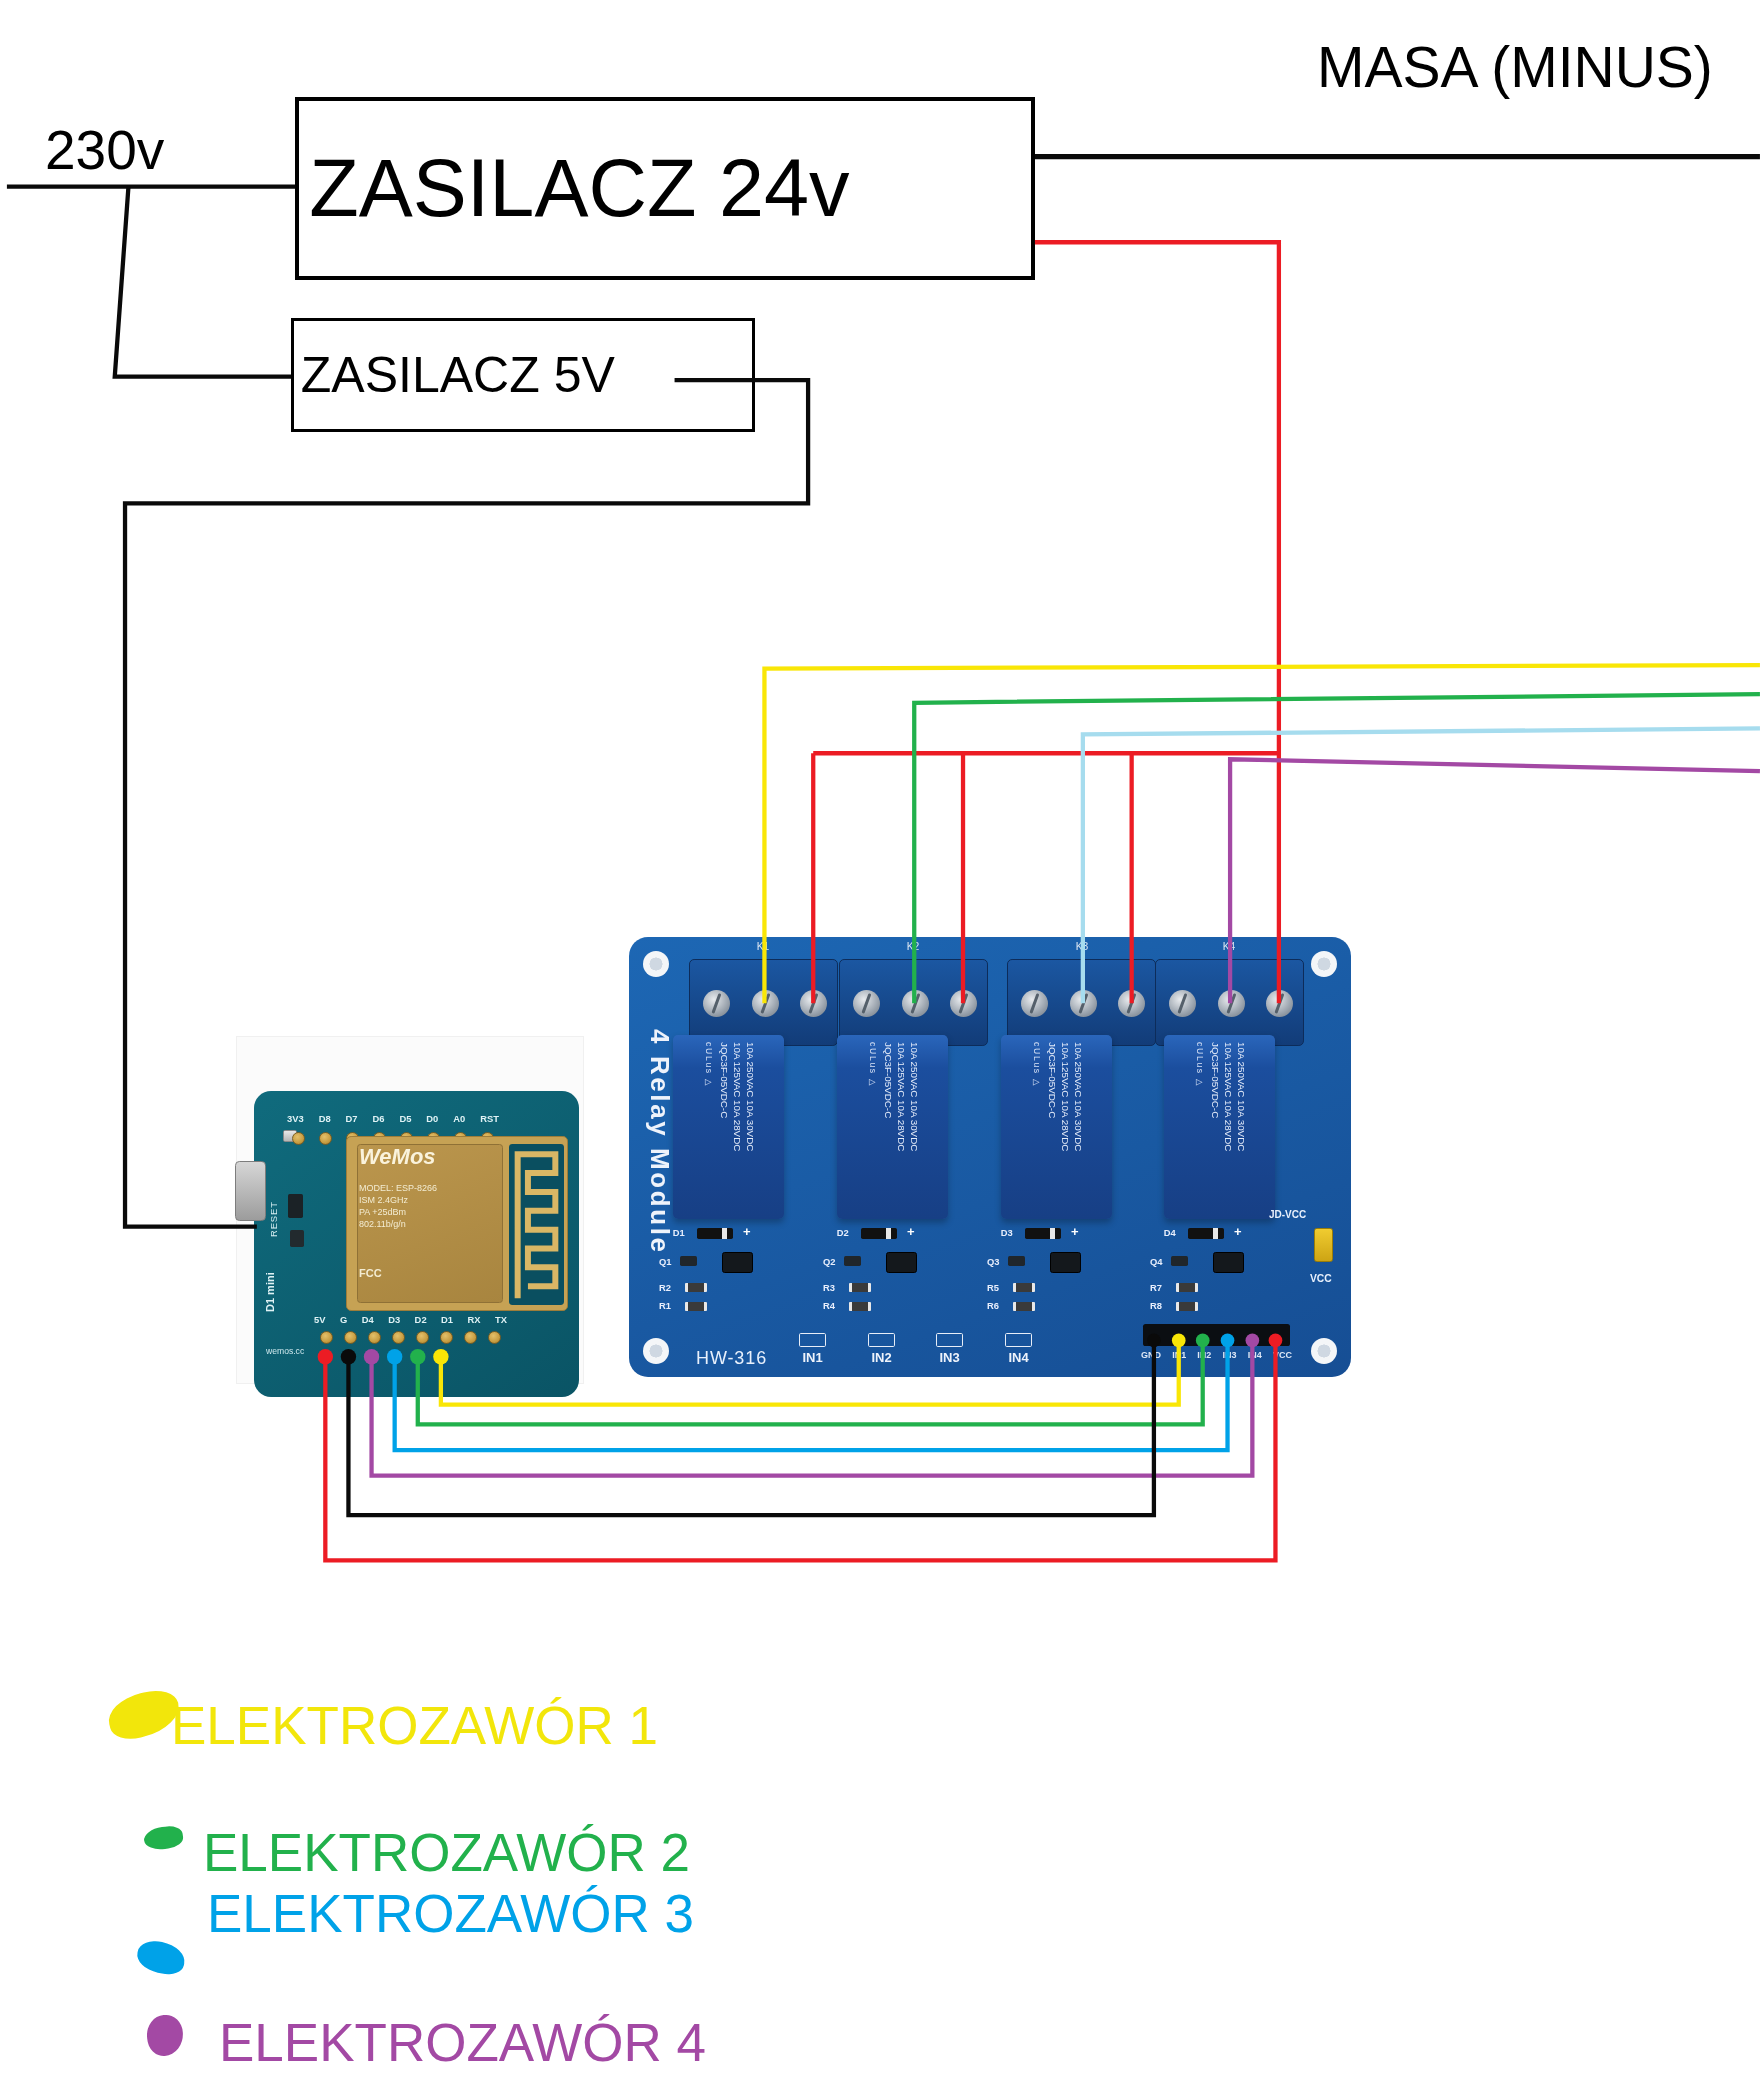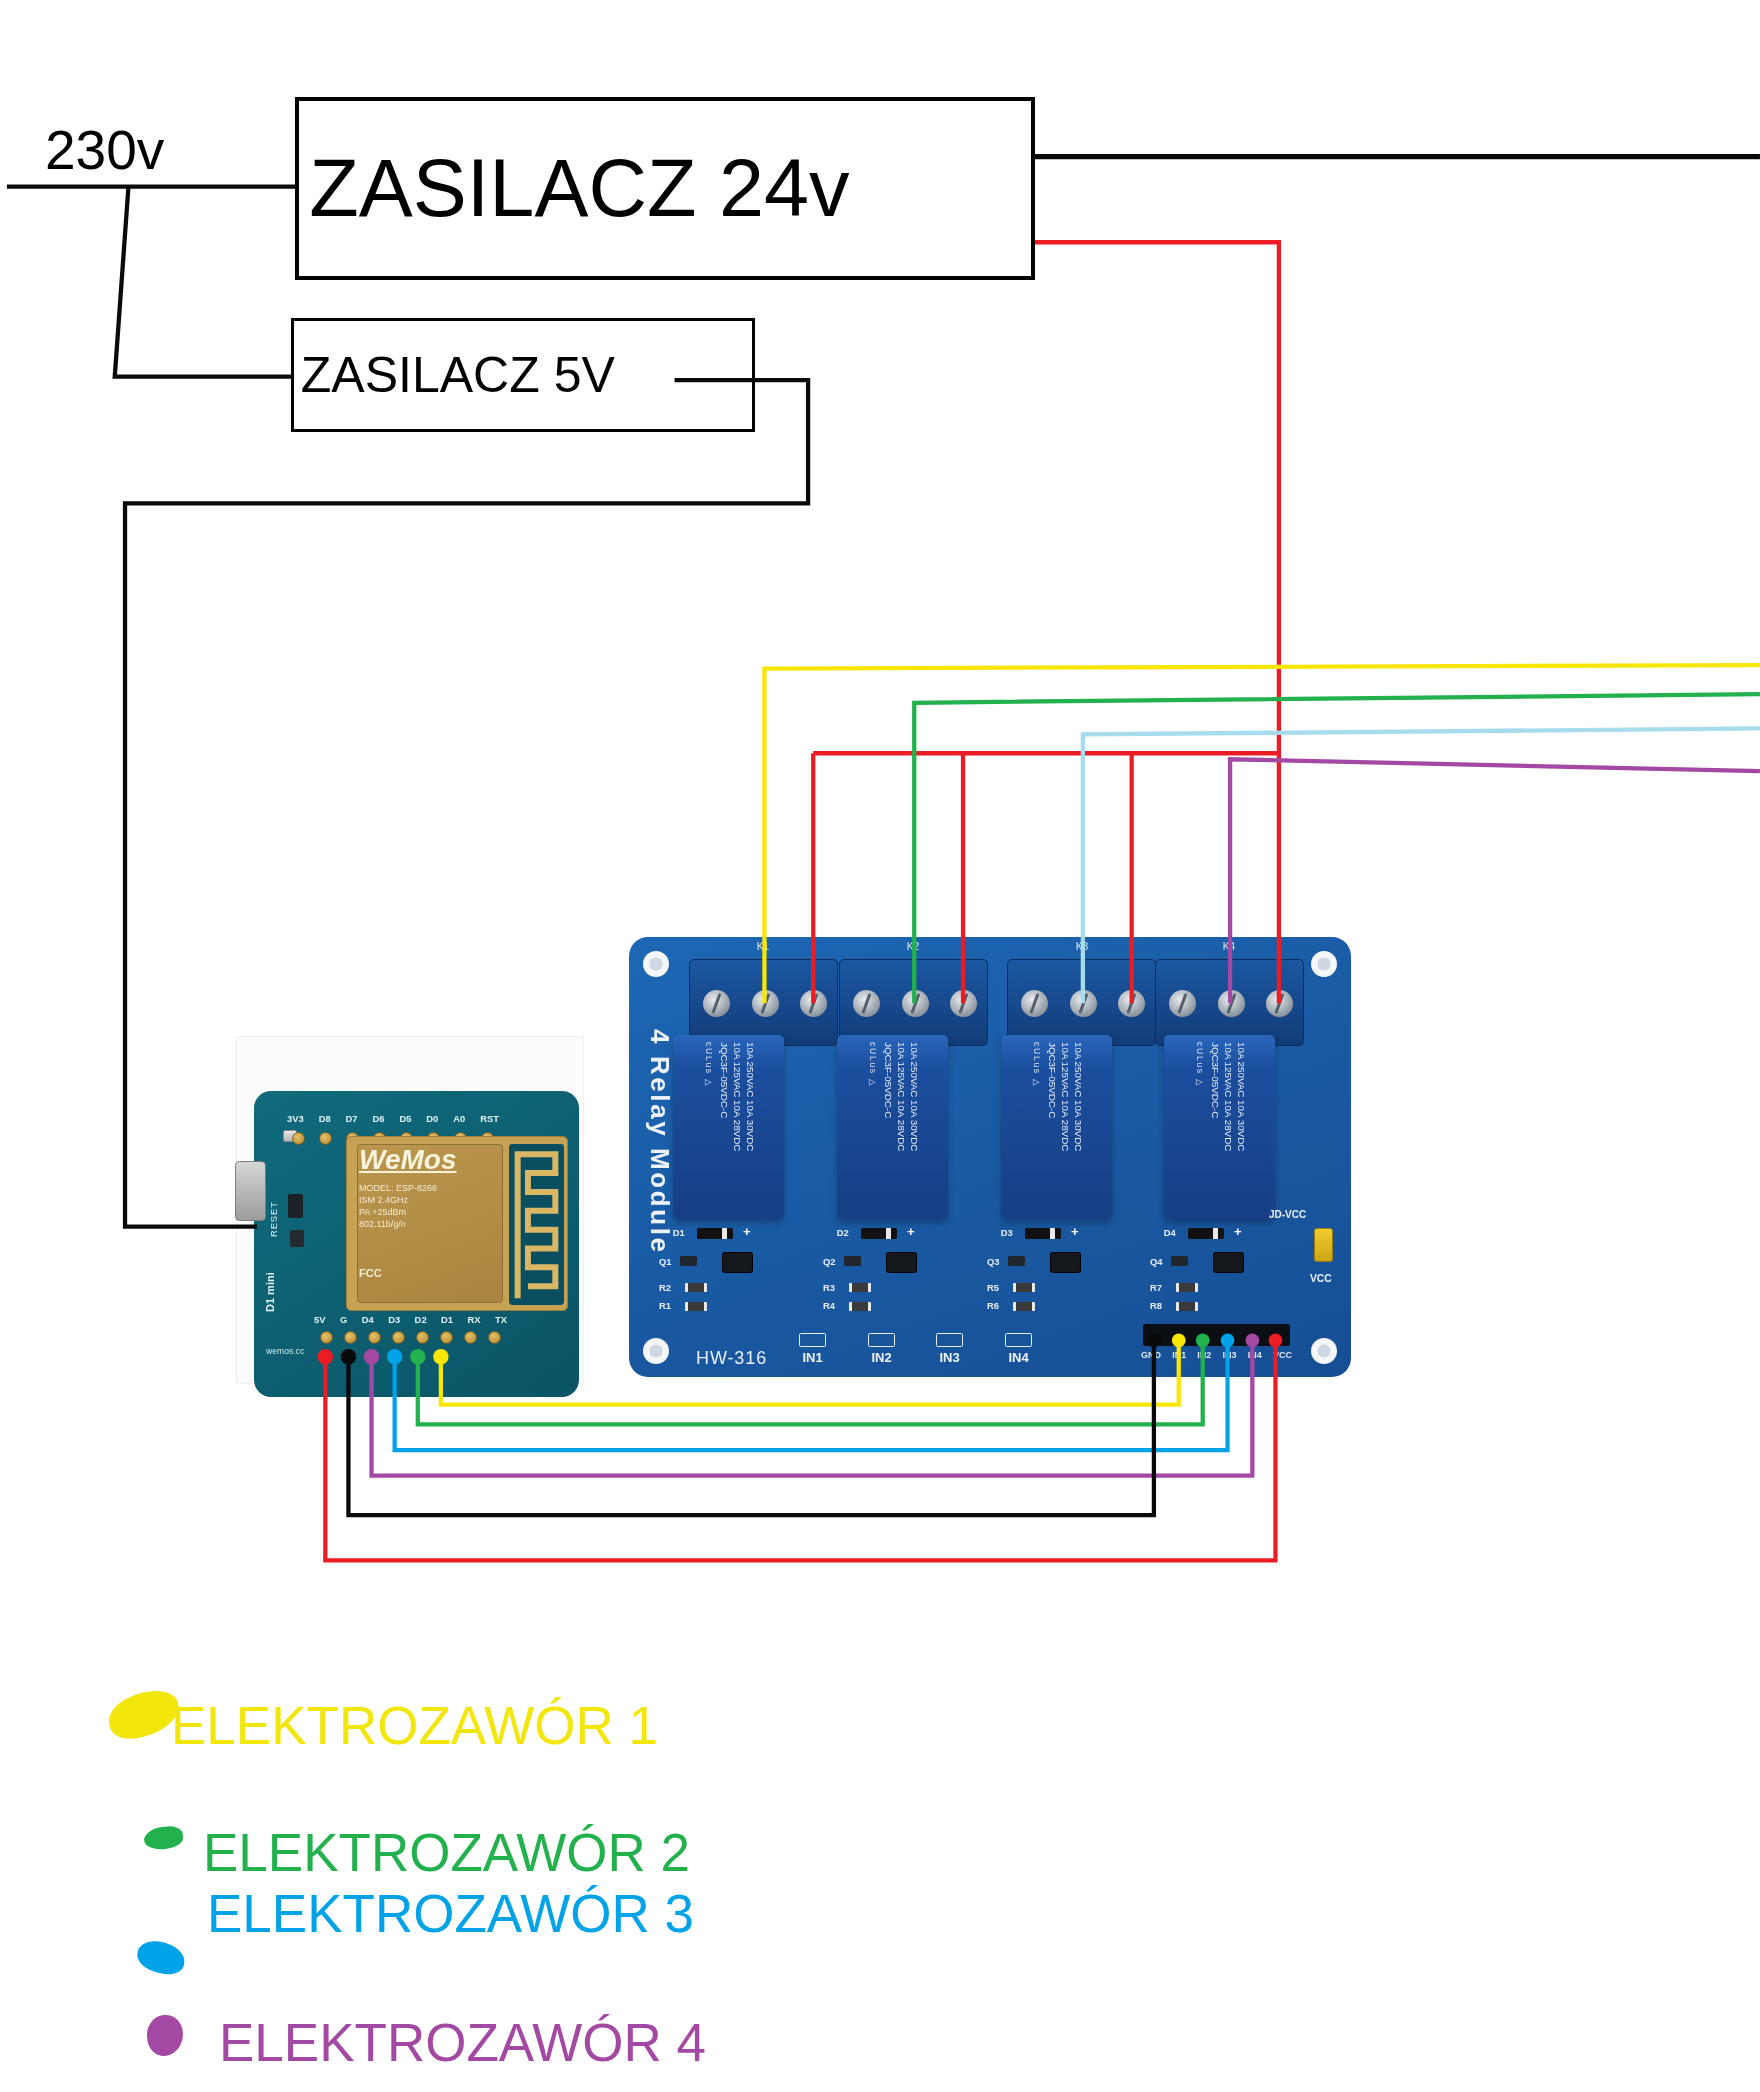--- a/index.html
+++ b/index.html
@@ -28,21 +28,21 @@
   .vtext-ccw { position:absolute; transform-origin:0 0; transform:rotate(-90deg); white-space:nowrap; }
   .w-reset { left:13.7px; top:146px; color:#d7eef2; font-size:9.4px; letter-spacing:0.9px; }
   .w-d1mini { left:10.3px; top:221px; color:#dff2f5; font-size:11px; font-weight:bold; }
   .w-site { position:absolute; left:12px; top:255px; color:#cfe9ee; font-size:8.6px; }
   .w-usb { position:absolute; left:-19px; top:70px; width:31px; height:60px; background:linear-gradient(180deg,#d6d6d6,#9c9c9c); border:1.7px solid #7d7d7d; border-radius:4.3px; }
   .w-reset-btn { position:absolute; left:29px; top:39px; width:13.7px; height:12px; background:linear-gradient(180deg,#e8e8e8,#b6b6b6); border:0.9px solid #8a8a8a; border-radius:1.7px; }
   .w-ic1 { position:absolute; left:34px; top:103px; width:15.4px; height:24px; background:#1b2226; border-radius:1.7px; }
   .w-ic2 { position:absolute; left:36px; top:139px; width:13.7px; height:17px; background:#222a2e; border-radius:1.7px; }
   .esp { position:absolute; left:92px; top:45px; width:222px; height:175px; background:#c6a254; border-radius:5.1px; border:0.9px solid #9d7d3a; }
   .esp-shield { position:absolute; left:10.3px; top:6.8px; width:146px; height:159px; background:linear-gradient(160deg,#bb964d,#a8853f); border:0.9px solid #8f7136; border-radius:3.4px; }
-  .esp-logo { position:absolute; left:12px; top:6.8px; font-size:28px; font-weight:bold; font-style:italic; color:#faf3dc;text-decoration:underline; }
+  .esp-logo { position:absolute; left:12px; top:6.8px; font-size:22px; font-weight:bold; font-style:italic; color:#faf3dc; }
   .esp-lines { position:absolute; left:12px; top:45px; font-size:9px; line-height:12px; color:#f3ecd2; }
   .esp-fcc { position:absolute; left:12px; top:130px; font-size:11px; font-weight:bold; color:#f3ecd2; }
   .esp-antenna { position:absolute; right:3.4px; top:6.8px; width:55px; height:161px; background:#0a4f60; border-radius:3.4px; }
 
   
   .relay-module { position:absolute; left:629px; top:937px; width:722px; height:440px; background:linear-gradient(160deg,#1d67b4,#164e94); border-radius:19px; z-index:5; }
   .hole { position:absolute; width:26px; height:26px; border-radius:50%; background:radial-gradient(circle at 50% 50%, #cfd8e2 0 35%, #f4f6f8 36% 100%); }
   .k-label { position:absolute; top:4.3px; width:22px; text-align:center; font-size:10.3px; color:rgba(255,255,255,.85); }
   .tblock { position:absolute; top:22px; width:149px; height:87px; background:linear-gradient(180deg,#1b57a2,#123c78); border:1.7px solid #0d2c5a; border-radius:5.1px; }
   .screw { position:absolute; top:30px; width:27px; height:27px; border-radius:50%; background:radial-gradient(circle at 40% 35%, #e8ebee, #9aa3ad 60%, #6b747e); }
@@ -77,20 +77,21 @@
 
   .wires { position:absolute; left:0; top:0; z-index:30; pointer-events:none; }
   .wires polyline { fill:none; }
 </style>
 </head>
 <body>
 
 <div class="canvas">
 
   <div class="txt label-230">230v</div>
+  <div class="txt label-masa">MASA (MINUS)</div>
 
   <div class="psu-box psu24">
     <span>ZASILACZ 24v</span>
   </div>
   <div class="psu-box psu5">
     <span>ZASILACZ 5V</span>
   </div>
 
   <div class="wemos-photo">
     <div class="wemos-board">

